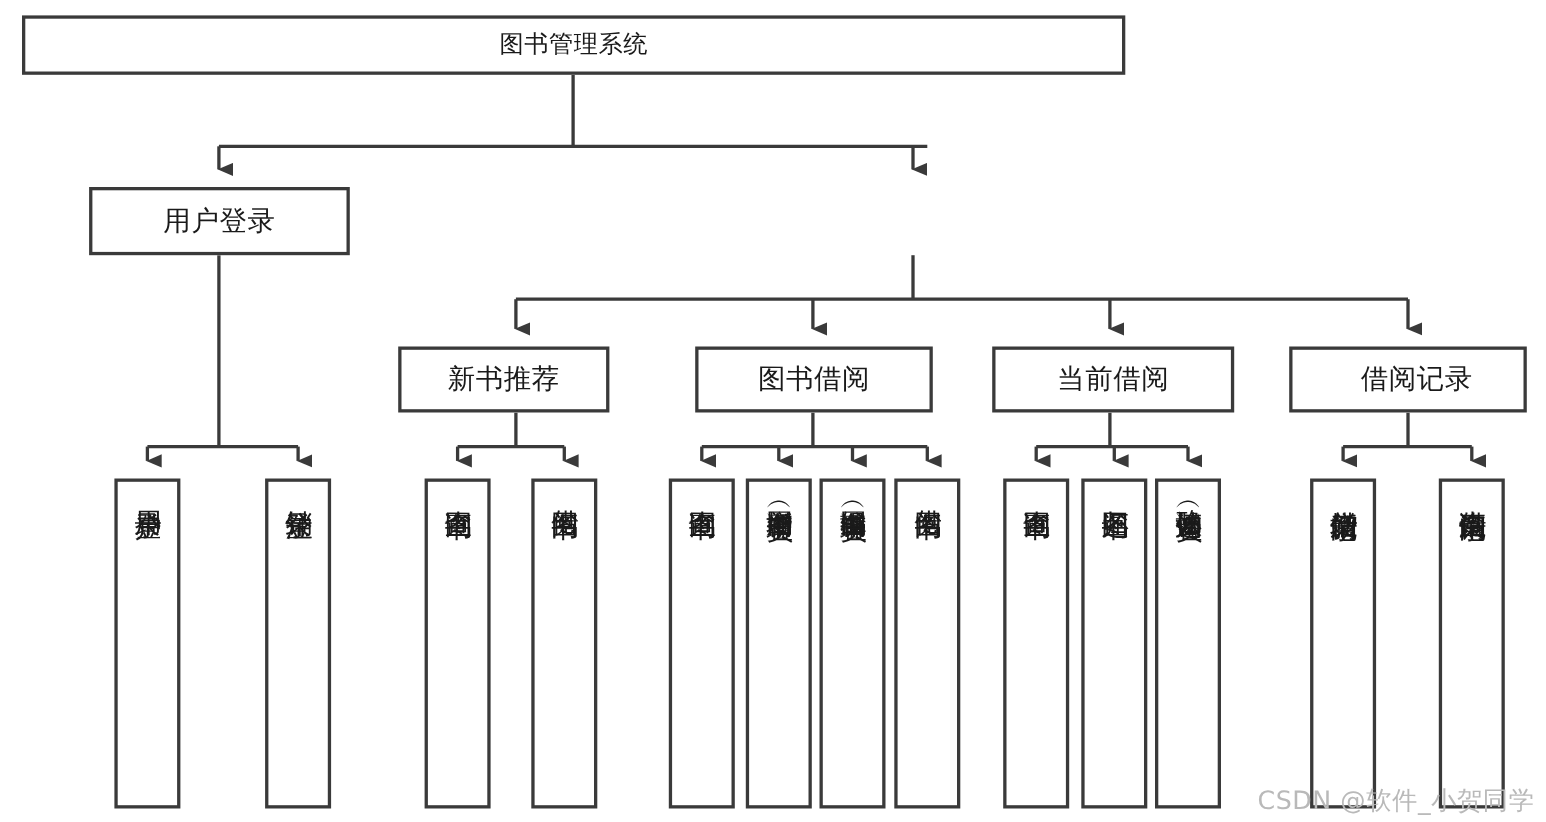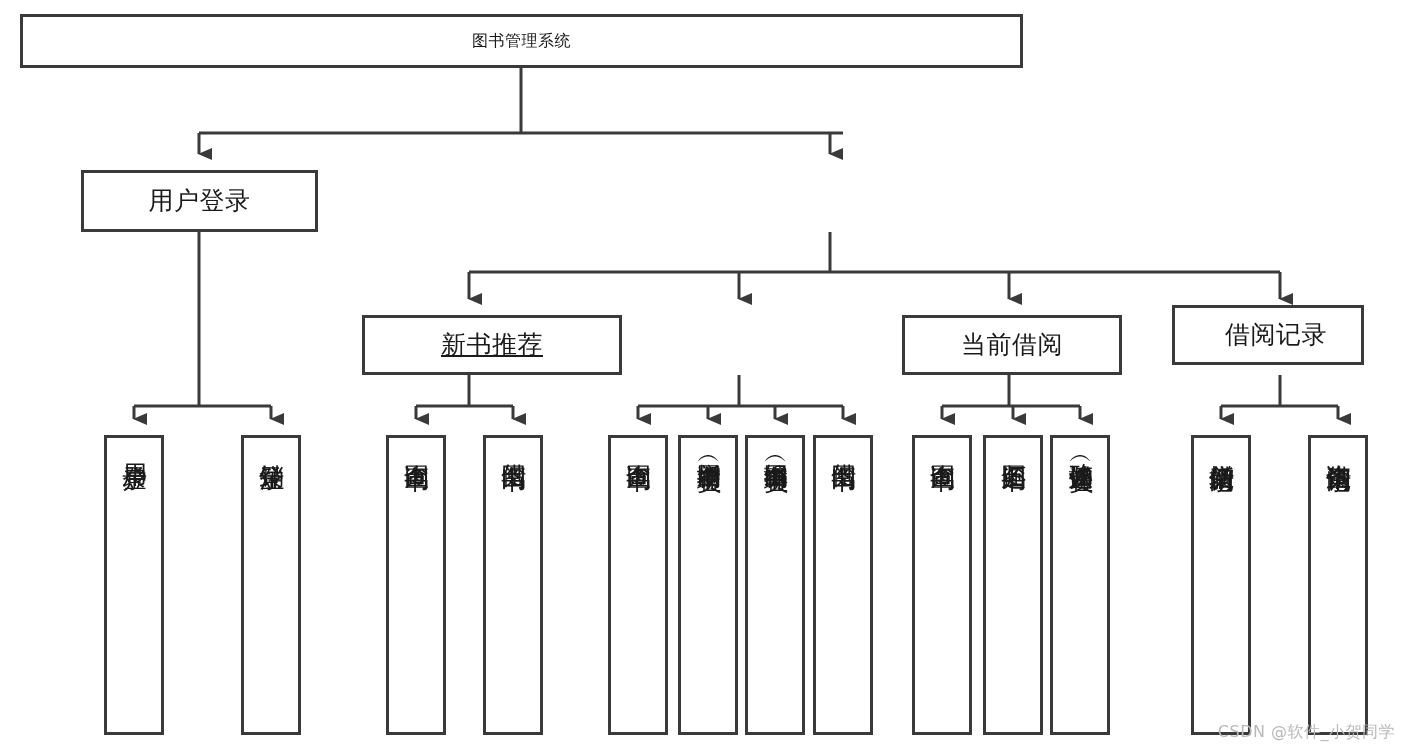--- a/index.html
+++ b/index.html
@@ -33,21 +33,21 @@
     justify-content: center;
     color: #1a1a1a;
   }
   .node.h {
     font-size: 25px;
     line-height: 1.1;
     letter-spacing: 0.5px;
     white-space: nowrap;
   }
   .node.root {
-    font-size: 16px;
+    font-size: 22px;
   }
   .node.v {
     border-width: 3px;
     align-items: flex-start;
     justify-content: center;
     padding-top: 6px;
   }
   .vtext {
     writing-mode: vertical-rl;
     text-orientation: upright;
@@ -59,21 +59,21 @@
     color: #1a1a1a;
   }
   .vtext.tall {
     font-size: 24px;
     line-height: 1.16;
   }
   #watermark {
     position: absolute;
     right: 10px;
     bottom: 4px;
-    font-size: 16px;
+    font-size: 23px;
     color: #b9b9b9;
     white-space: nowrap;
     letter-spacing: 0.5px;
   }
 </style>
 </head>
 <body>
 
 <div id="canvas">
 
@@ -124,23 +124,24 @@
       <path d="M1221,406 L1338,406"></path>
       <path d="M1221,406 L1221,419" marker-end="url(#arrow)"></path>
       <path d="M1338,406 L1338,419" marker-end="url(#arrow)"></path>
     </g>
   </svg>
 
   <div class="node h root" id="n-root" style="left: 20px; top: 14px; width: 1003px; height: 54px;">图书管理系统</div>
 
   <div class="node h" id="n-l2-0" style="left: 81px; top: 170px; width: 237px; height: 62px;">用户登录</div>
 
-  <div class="node h" id="n-l3-0" style="left: 362px; top: 315px; width: 260px; height: 60px; text-decoration: underline;">新书推荐</div>
+  <div class="node h" id="n-l3-0" style="left: 362px; top: 315px; width: 192px; height: 60px;">新书推荐</div>
+  <div class="node h" id="n-l3-1" style="left: 632px; top: 315px; width: 216px; height: 60px;">图书借阅</div>
   <div class="node h" id="n-l3-2" style="left: 902px; top: 315px; width: 220px; height: 60px;">当前借阅</div>
-  <div class="node h" id="n-l3-3" style="left: 1172px; top: 305px; width: 192px; height: 60px; padding-left: 16px;">借阅记录</div>
+  <div class="node h" id="n-l3-3" style="left: 1172px; top: 315px; width: 216px; height: 60px; padding-left: 16px;">借阅记录</div>
 
   <div class="node v" id="n-leaf-0" style="left: 104px; top: 435px; width: 60px; height: 300px;">
     <span class="vtext">用户登录</span>
   </div>
   <div class="node v" id="n-leaf-1" style="left: 241px; top: 435px; width: 60px; height: 300px;">
     <span class="vtext">注销登录</span>
   </div>
   <div class="node v" id="n-leaf-2" style="left: 386px; top: 435px; width: 60px; height: 300px;">
     <span class="vtext">查询图书</span>
   </div>

